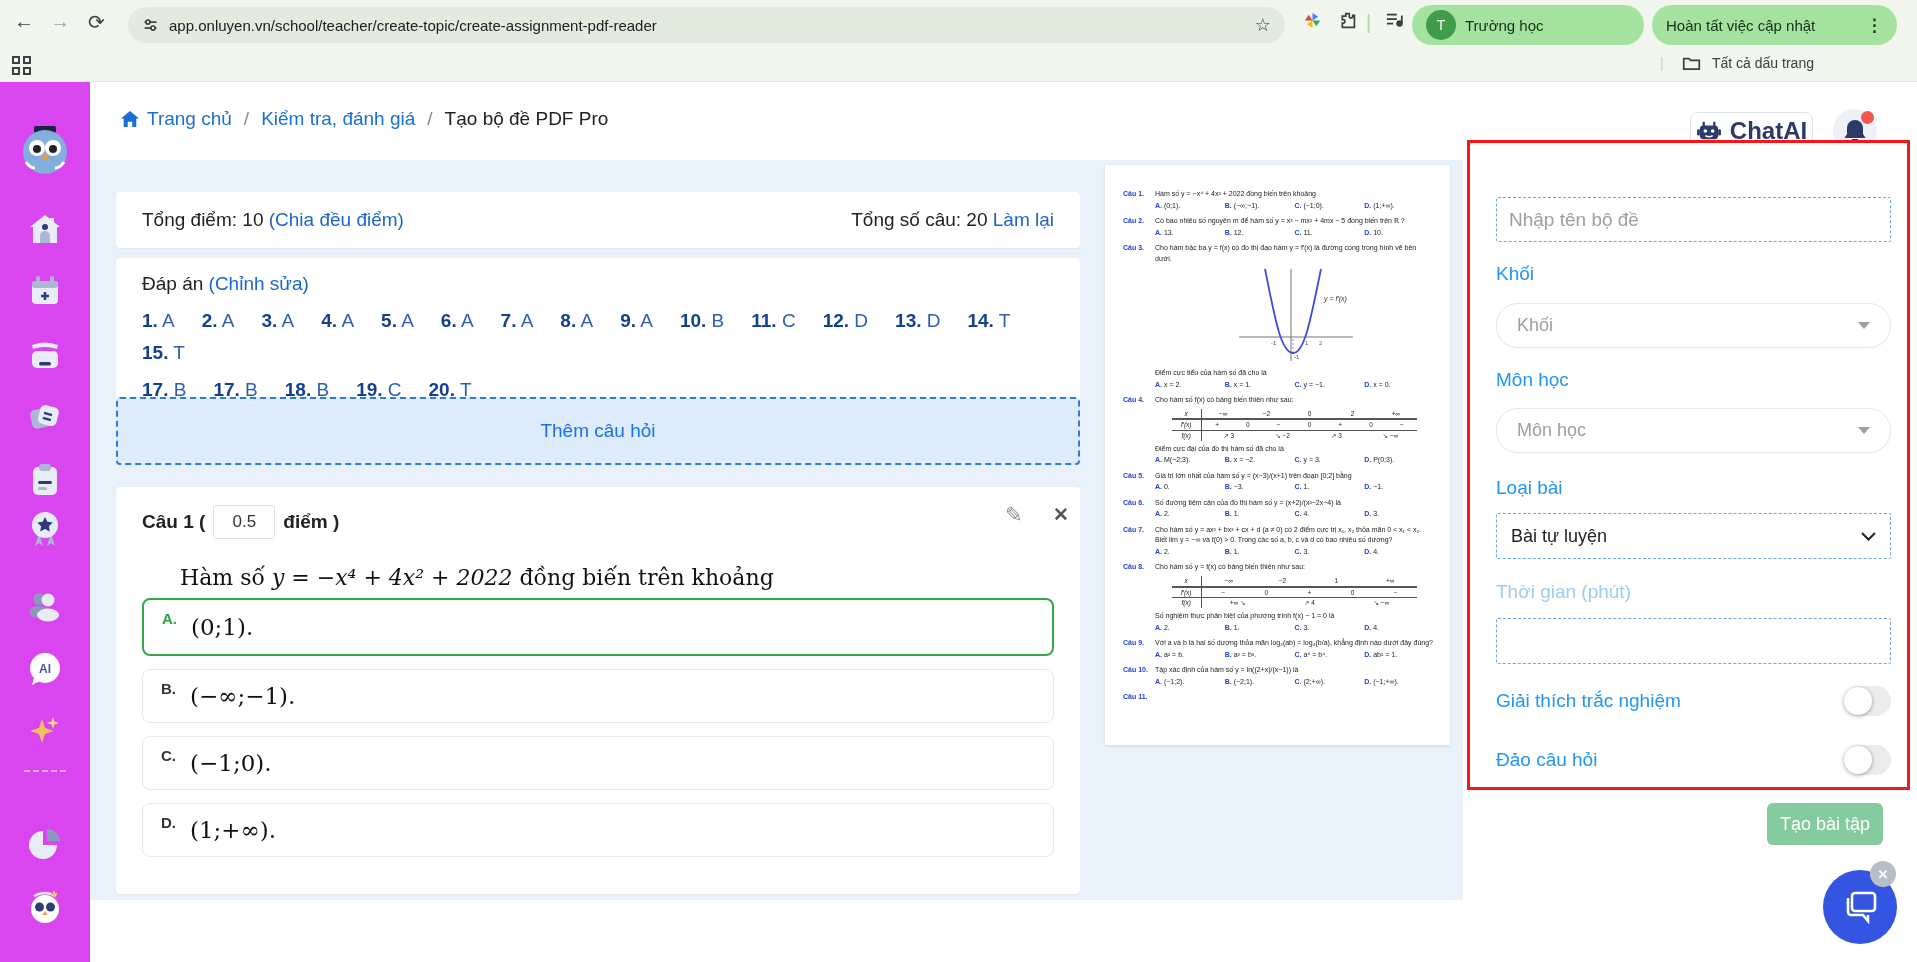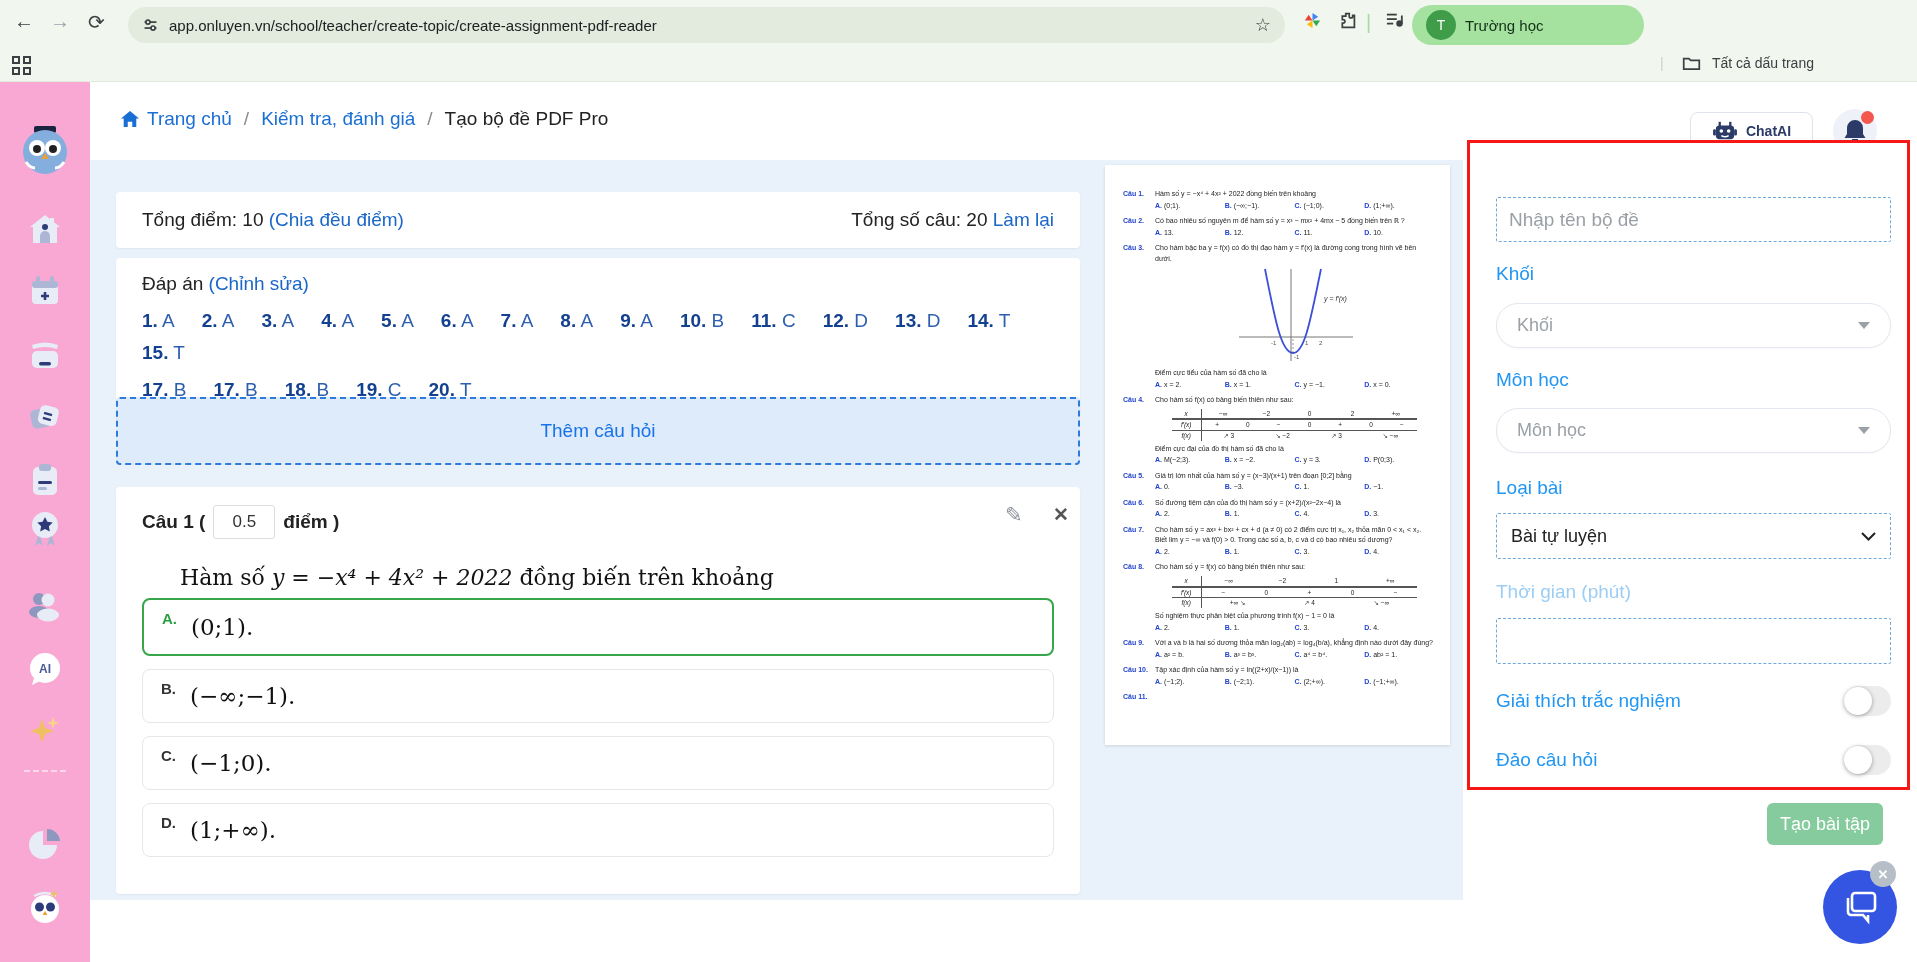--- a/index.html
+++ b/index.html
@@ -13,31 +13,31 @@
   #url-text { font-size:15px; color:#202124; margin-left:10px; flex:1; white-space:nowrap; overflow:hidden; }
   .chrome-ic { position:absolute; top:11px; font-size:18px; color:#3c4043; }
   .gpill { position:absolute; top:5px; height:40px; background:#a5e2a0; border-radius:20px; display:flex; align-items:center; padding:0 14px; font-size:15px; color:#143018; }
   #profile-avatar { width:30px; height:30px; border-radius:50%; background:#3f9d49; color:#fff; display:flex; align-items:center; justify-content:center; font-size:14px; margin-right:9px; }
   #bookmarks { position:absolute; left:0; top:50px; width:1917px; height:32px; background:#f1f6ee; border-bottom:1px solid #e4e9e1; }
   #apps-grid { position:absolute; left:12px; top:6px; width:20px; height:20px; display:grid; grid-template-columns:8px 8px; grid-template-rows:8px 8px; gap:3px; }
   #apps-grid div { border:2px solid #3c4043; }
   .bm-right { position:absolute; top:5px; font-size:14px; color:#3c4043; }
 
   
-  #sidebar { position:absolute; left:0; top:82px; width:90px; height:880px; background:#f9a8d4; }
+  #sidebar { position:absolute; left:0; top:82px; width:90px; height:880px; background:#d946ef; }
   .side-ic { position:absolute; left:0; width:90px; display:flex; justify-content:center; align-items:center; cursor:pointer; }
   #side-divider { position:absolute; left:24px; width:42px; border-top:2px dashed rgba(255,255,255,.55); }
 
   
   #topbar { position:absolute; left:90px; top:82px; width:1827px; height:78px; background:#fff; }
   #breadcrumb { position:absolute; left:30px; top:26px; font-size:19px; display:flex; align-items:center; gap:12px; }
   .bc-link { color:#1a6fd4; cursor:pointer; display:flex; align-items:center; gap:7px; }
   .bc-sep { color:#8a8a8a; }
   .bc-cur { color:#222; }
-  #chatai-btn { position:absolute; left:1600px; top:30px; width:123px; height:38px; border:1px solid #dfe3ee; border-radius:8px; background:#fff; display:flex; align-items:center; justify-content:center; gap:8px; font-size:14px; font-weight:bold; color:#2b3a67; cursor:pointer; }
+  #chatai-btn { position:absolute; left:1600px; top:30px; width:123px; height:38px; border:1px solid #dfe3ee; border-radius:8px; background:#fff; display:flex; align-items:center; justify-content:center; gap:8px; font-size:24px; font-weight:bold; color:#2b3a67; cursor:pointer; }
   #bell-wrap { position:absolute; left:1743px; top:27px; width:44px; height:44px; border-radius:50%; background:#eef1f8; display:flex; align-items:center; justify-content:center; cursor:pointer; }
   #bell-dot { position:absolute; right:3px; top:2px; width:13px; height:13px; border-radius:50%; background:#f4574d; }
 
   
   #content { position:absolute; left:90px; top:160px; width:1373px; height:740px; background:#e9f2fb; }
   .card { background:#fff; border-radius:4px; box-shadow:0 1px 2px rgba(0,0,0,.05); }
   #card-summary { position:absolute; left:26px; top:32px; width:964px; height:56px; display:flex; align-items:center; justify-content:space-between; padding:0 26px; font-size:19px; }
   .blue-link { color:#1b66c9; cursor:pointer; }
   #card-answers { position:absolute; left:26px; top:98px; width:964px; padding:15px 26px 18px; font-size:19px; }
   .ans-row { display:flex; flex-wrap:wrap; gap:10px 27px; margin-top:15px; }
@@ -128,20 +128,24 @@
         <line x1="2" y1="4" x2="13" y2="4"></line>
         <line x1="2" y1="9" x2="13" y2="9"></line>
         <line x1="2" y1="14" x2="9" y2="14"></line>
         <circle cx="16" cy="14" r="2.6" fill="#3c4043"></circle>
         <line x1="18.6" y1="14" x2="18.6" y2="5"></line>
       </svg>
   </span>
   <div class="gpill" style="left:1412px;width:232px">
     <span id="profile-avatar">T</span>
     <span>Trường học</span>
+  </div>
+  <div class="gpill" style="left:1652px;width:245px;justify-content:space-between">
+    <span>Hoàn tất việc cập nhật</span>
+    <span style="font-weight:bold;font-size:17px;color:#1e4023">⋮</span>
   </div>
 </div>
 <div id="bookmarks">
   <div id="apps-grid">
       <div></div>
       <div></div>
       <div></div>
       <div></div>
     </div>
   <span class="bm-right" style="left:1660px;color:#c9d4c6">|</span>

